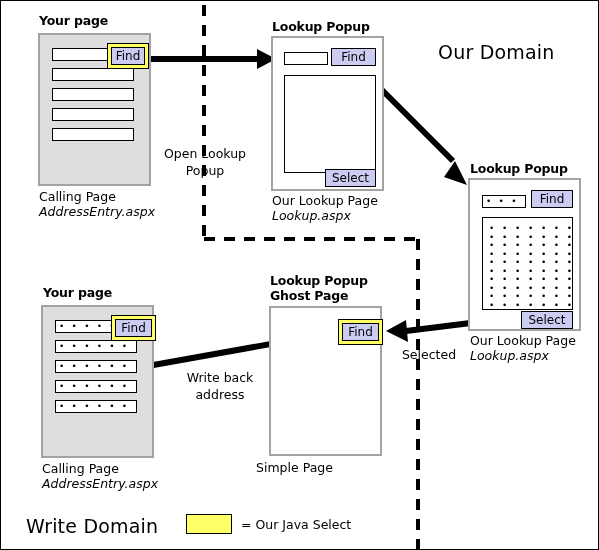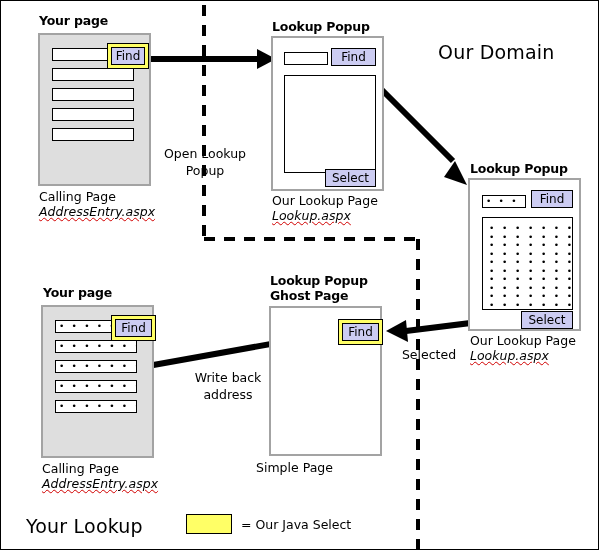--- a/index.html
+++ b/index.html
@@ -37,21 +37,20 @@
 
   .caption {
     position: absolute;
     font-size: 12.5px;
     color: #000;
     line-height: 15px;
     white-space: nowrap;
   }
   .caption .fname {
     font-style: italic;
-    text-decoration: underline;
     text-decoration-color: #d10000;
     text-decoration-style: wavy;
     text-decoration-thickness: 1px;
   }
 
   
   .field {
     position: absolute;
     border: 1px solid #000;
     background: #ffffff;
@@ -276,23 +275,23 @@
     <div>Calling Page</div>
     <div class="fname">AddressEntry.aspx</div>
   </div>
 
   <div class="flow-text" style="left:156px; top:96px; width:96px;margin-top:48px;">Open Lookup
 Popup</div>
 
 
   <div class="flow-text" style="left:393px; top:345px; width:70px;">Selected</div>
 
-  <div class="flow-text" style="left:184px; top:368px; width:86px;">Write back
+  <div class="flow-text" style="left:176px; top:368px; width:86px;">Write back
 address</div>
 
   <div class="domain-label" style="left:437px; top:40px;">Our Domain</div>
 
-  <div class="domain-label" style="left:25px; top:514px;">Your Lookup</div>
+  <div class="domain-label" style="left:25px; top:514px;">Write Domain</div>
 
   <div class="legend-swatch" style="left:185px; top:513px; width:46px; height:20px;"></div>
   <div class="legend-text" style="left:240px; top:516px;">= Our Java Select</div>
 
 </div>
 
 </body></html>

